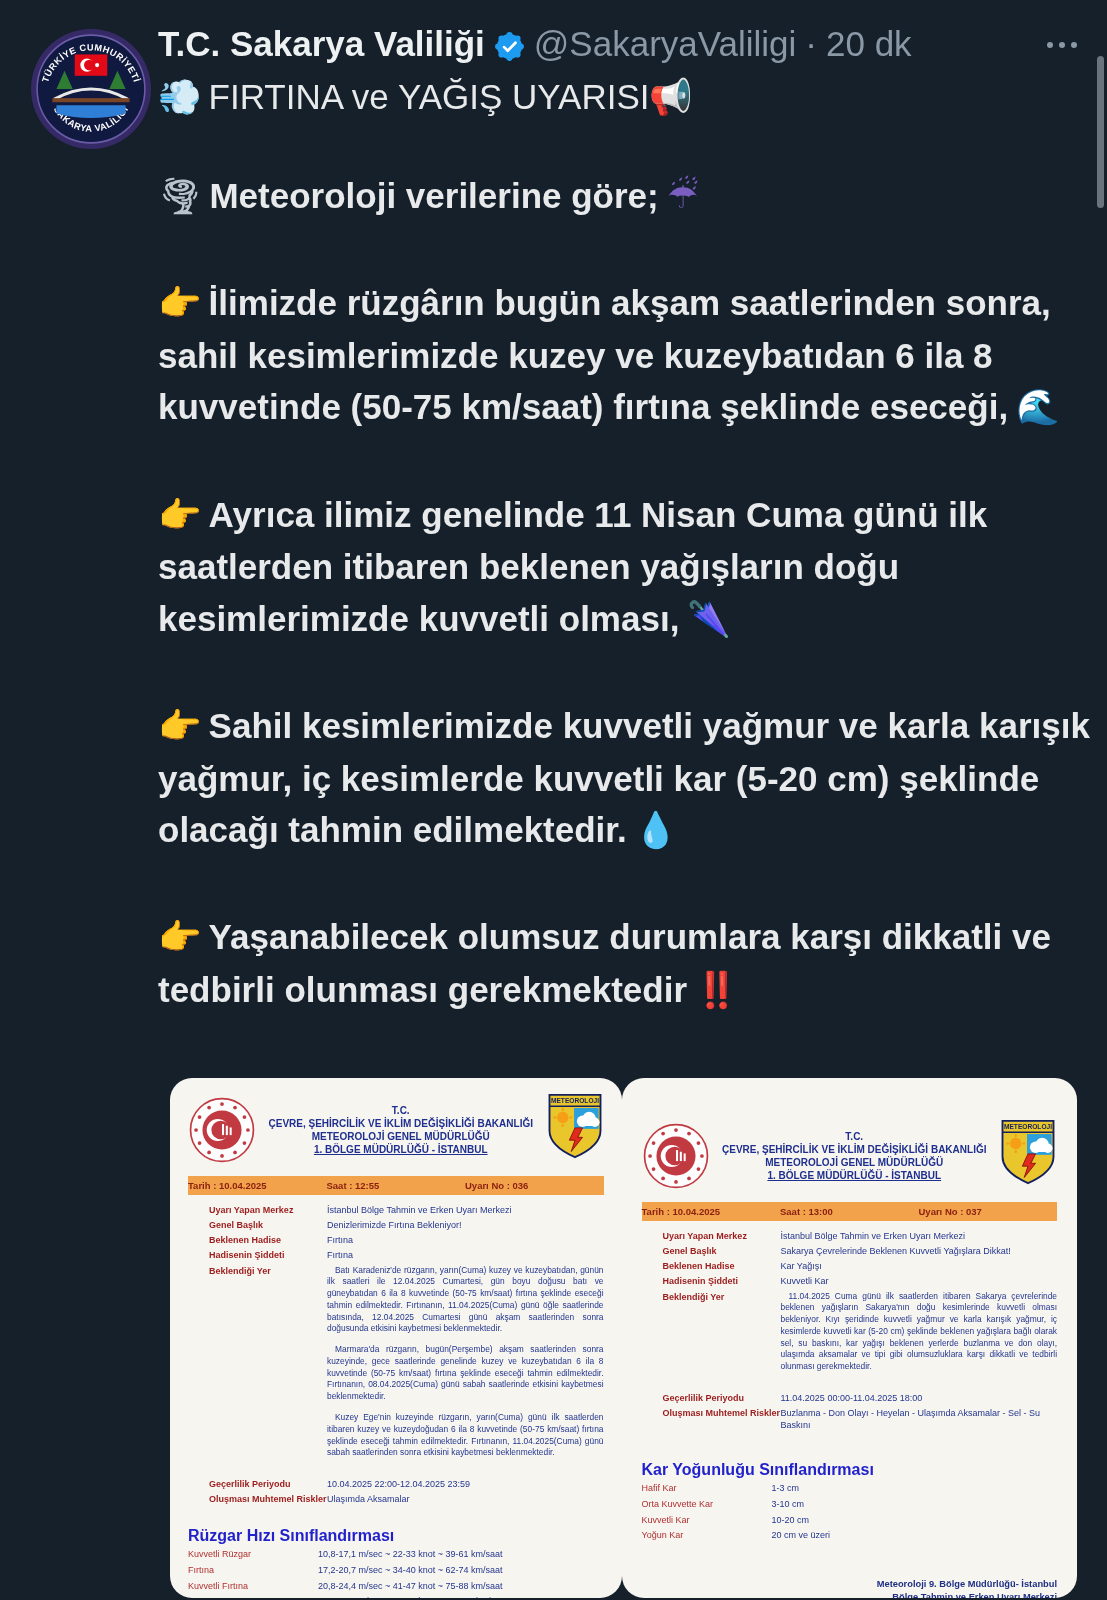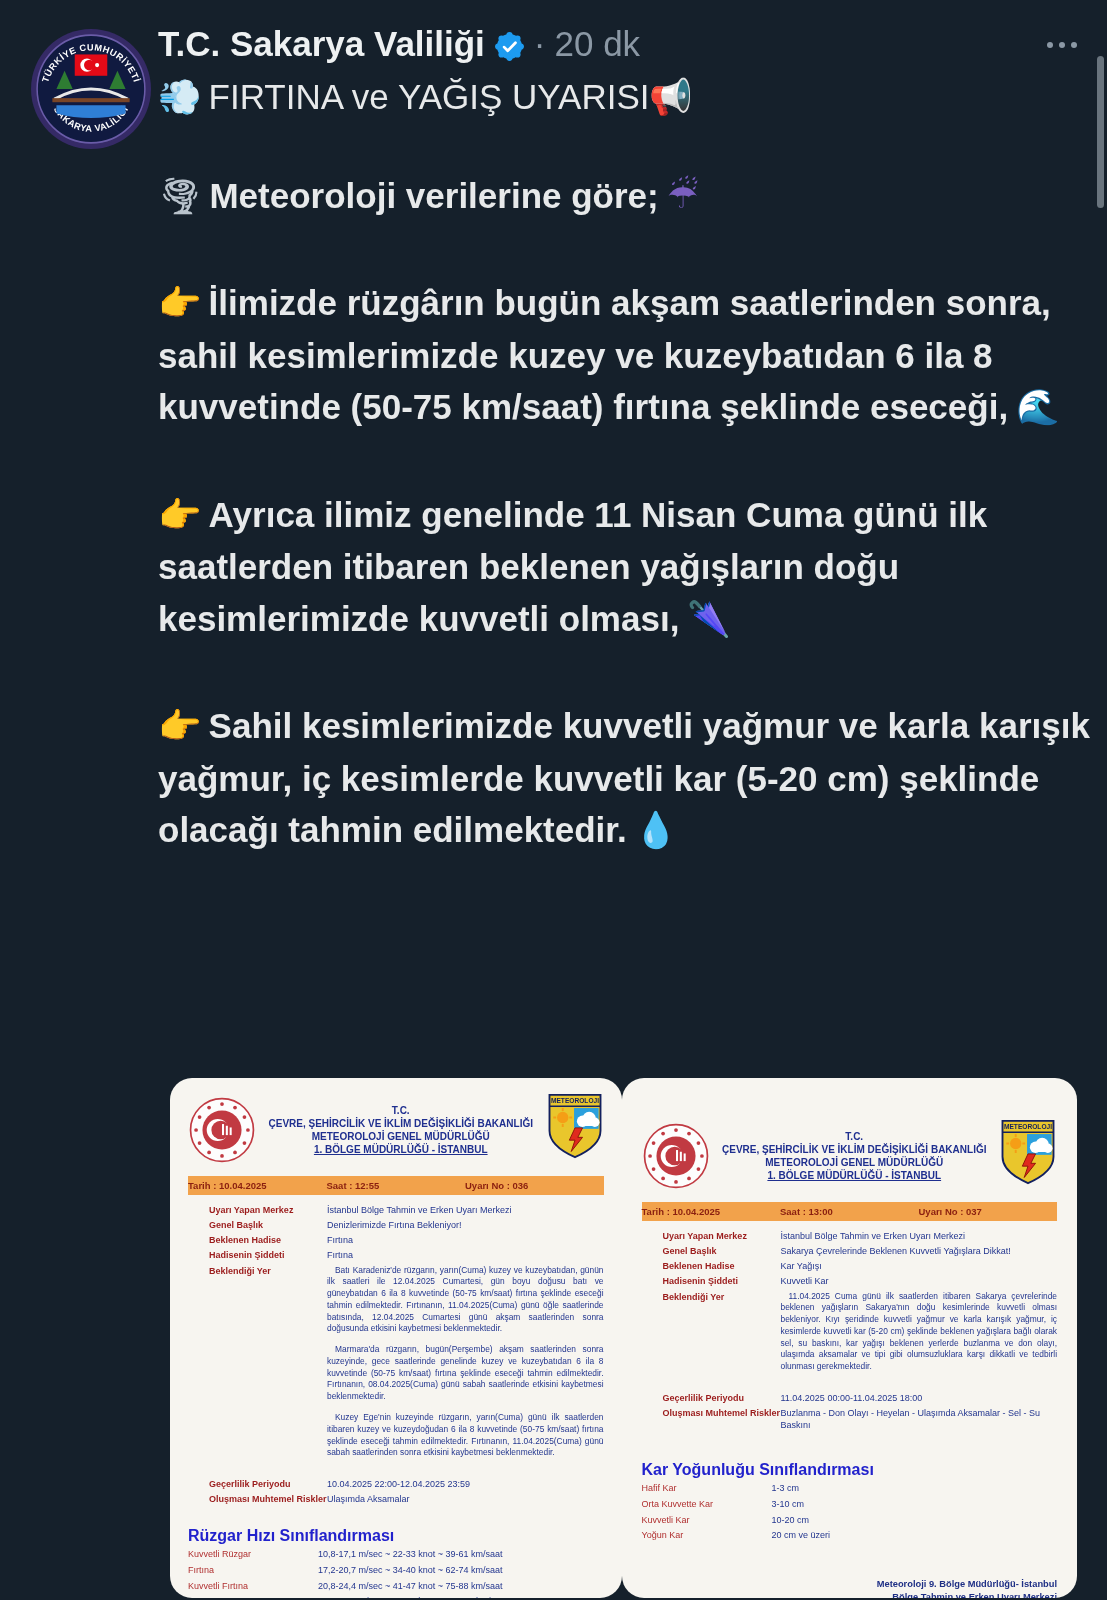--- a/index.html
+++ b/index.html
@@ -100,20 +100,21 @@
           <circle cx="0" cy="9.5" r="2.6"></circle>
             <circle cx="-6.7" cy="6.7" r="2.6"></circle>
           <circle cx="-9.5" cy="0" r="2.6"></circle>
             <circle cx="-6.7" cy="-6.7" r="2.6"></circle>
           <circle cx="0" cy="-9.5" r="2.6"></circle>
             <circle cx="6.7" cy="-6.7" r="2.6"></circle>
         </g>
         <path d="M-4.5,0.5 L-1.5,3.6 L5,-3.2" stroke="#ffffff" stroke-width="2.3" fill="none" stroke-linecap="round" stroke-linejoin="round"></path>
       </svg>
     </span>
+    <span class="handle">@SakaryaValiligi</span>
     <span class="sep">·</span>
     <span class="timestamp">20 dk</span>
   </div>
   <div class="headline">
     <span class="em lead em-wind">💨</span><span>FIRTINA ve YAĞIŞ UYARISI</span><span class="em em-mega">📢</span>
   </div>
 </div>
 
 <div class="more-btn" aria-label="More">
   <i></i>
@@ -126,20 +127,23 @@
     <span class="em lead em-tornado">🌪</span><span>Meteoroloji verilerine göre;</span><span class="em trail em-umbrella-rain">☔</span>
   </p>
   <p>
     <span class="em lead em-point">👉</span><span>İlimizde rüzgârın bugün akşam saatlerinden sonra, sahil kesimlerimizde kuzey ve kuzeybatıdan 6 ila 8 kuvvetinde (50-75 km/saat) fırtına şeklinde eseceği,</span><span class="em trail em-wave">🌊</span>
   </p>
   <p>
     <span class="em lead em-point">👉</span><span>Ayrıca ilimiz genelinde 11 Nisan Cuma günü ilk saatlerden itibaren beklenen yağışların doğu kesimlerimizde kuvvetli olması,</span><span class="em trail em-closed-umbrella">🌂</span>
   </p>
   <p>
     <span class="em lead em-point">👉</span><span>Sahil kesimlerimizde kuvvetli yağmur ve karla karışık yağmur, iç kesimlerde kuvvetli kar (5-20 cm) şeklinde olacağı tahmin edilmektedir.</span><span class="em trail em-drop">💧</span>
+  </p>
+  <p>
+    <span class="em lead em-point">👉</span><span>Yaşanabilecek olumsuz durumlara karşı dikkatli ve tedbirli olunması gerekmektedir</span><span class="em trail em-bangbang">‼️</span>
   </p>
 </div>
 
 <div class="media-grid">
 
   <div class="card card1">
     <div class="doc">
       <div class="doc-head">
         <span class="seal">
           <svg width="68" height="68" viewBox="0 0 80 80">

